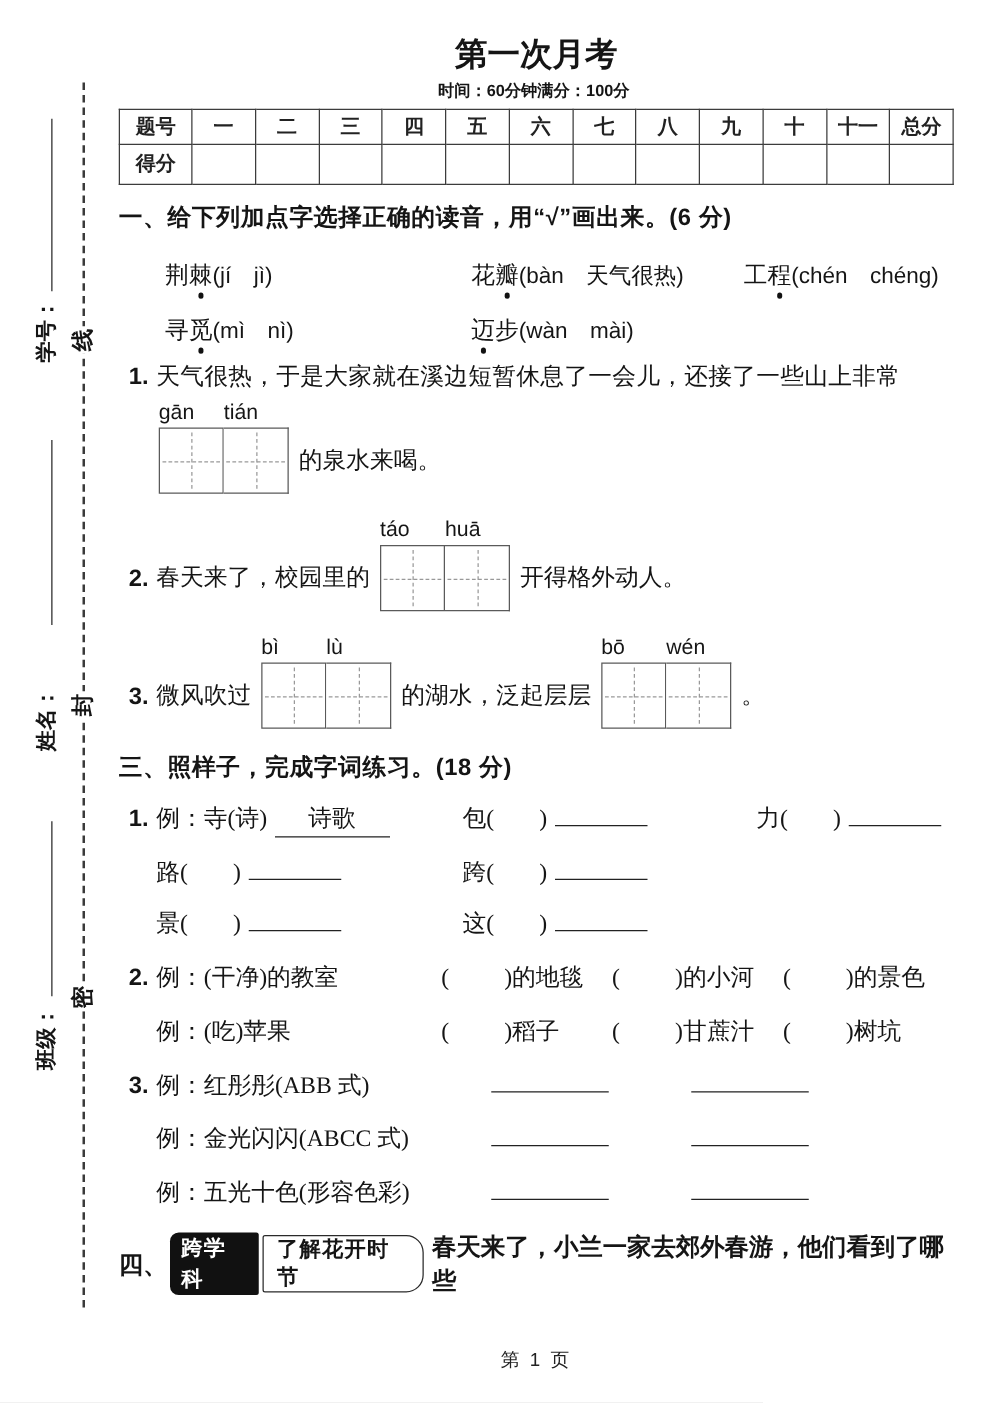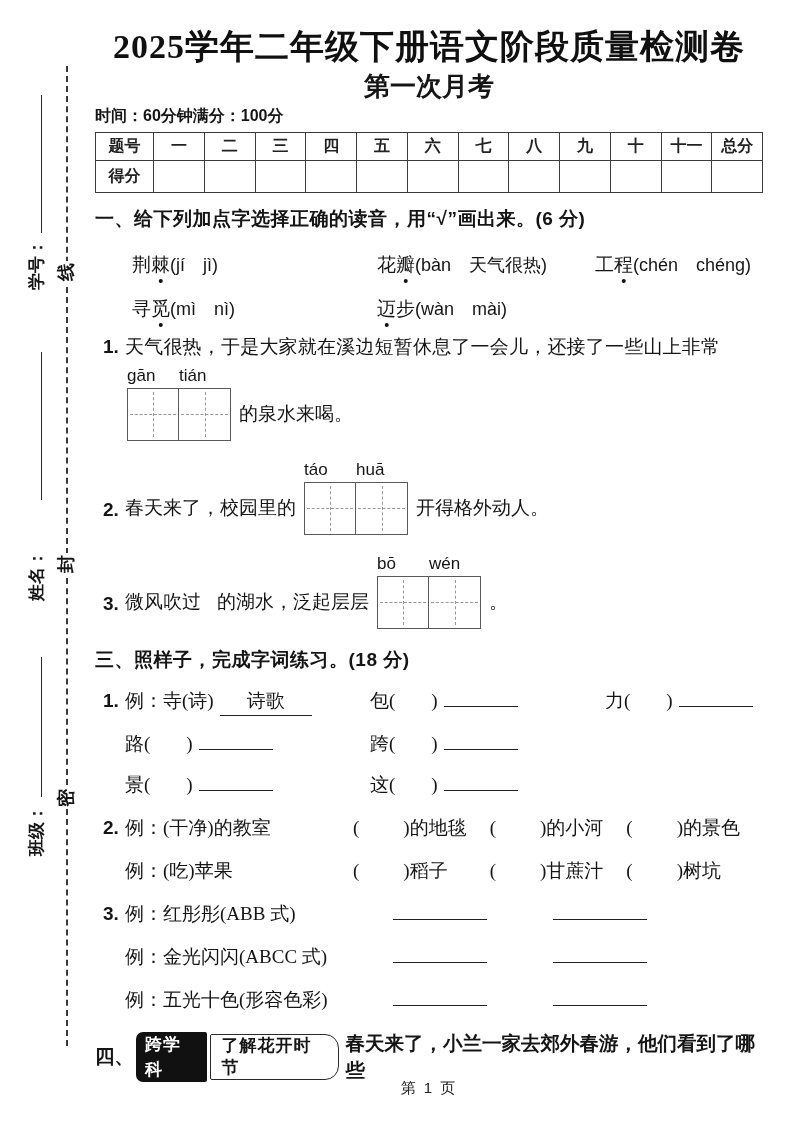--- a/index.html
+++ b/index.html
@@ -18,21 +18,21 @@
   .sblank { display:inline-block; border-bottom:1.6px solid #2a2a2a; height:14px; vertical-align:baseline; }
   .sealchar { position:absolute; transform-origin:0 0; transform:rotate(-90deg);
               font-size:18px; font-weight:bold; background:#fff; padding:1px 2px; line-height:20px; }
 
   
   .main { position:absolute; left:95px; top:26px; width:668px; }
   .title { text-align:center; font-family:"Liberation Serif", serif; font-weight:900;
            font-size:34px; line-height:1.25; letter-spacing:1px; color:#101010; }
   .subtitle { text-align:center; font-family:"Liberation Serif", serif; font-weight:bold;
               font-size:26px; line-height:1.25; margin-top:2px; }
-  .time { text-align:left; font-size:16px; font-weight:bold; margin-top:3px; padding-right:4px; }
+  .time { text-align:center; font-size:13px; font-weight:bold; margin-top:3px; padding-right:4px; }
 
   table.score { width:100%; border-collapse:collapse; margin-top:5px; table-layout:fixed; }
   table.score th, table.score td { border:1.5px solid #3c3c3c; font-size:16px; font-weight:bold;
     text-align:center; vertical-align:middle; color:#222; }
   table.score th { height:28px; }
   table.score td { height:32px; }
   td.rowlab { font-size:16px; }
 
   .sec-head { font-size:19px; font-weight:bold; margin-top:13px; letter-spacing:0.5px; }
 
@@ -109,21 +109,20 @@
       <span>班级：</span><span class="sblank" style="width:140px; margin-left:8px;"></span>
     </div>
 
     <span class="sealchar" style="left:55px; top:283px;">线</span>
     <span class="sealchar" style="left:55px; top:575px;">封</span>
     <span class="sealchar" style="left:55px; top:809px;">密</span>
   </aside>
 
   <main class="main">
 
-    <h1 class="title">2025学年二年级下册语文阶段质量检测卷</h1>
     <div class="subtitle">第一次月考</div>
     <div class="time">时间：60分钟满分：100分</div>
 
     <table class="score">
       <colgroup>
         <col style="width:58px">
           <col>
           <col>
           <col>
           <col>
@@ -220,20 +219,30 @@
             <div class="cell"></div>
             <div class="cell"></div>
           </div>
       </div>
       <span class="beside ml8">开得格外动人。</span>
     </div>
 
     <div class="box-row" style="margin-top:19px;">
       <span class="qnum beside" style="font-family:'Liberation Sans',sans-serif;">3.</span>
       <span class="beside mr8">微风吹过</span>
+      <div class="tzg">
+        <div class="pyrow">
+            <span>bì</span>
+            <span>lù</span>
+          </div>
+        <div class="cells">
+            <div class="cell"></div>
+            <div class="cell"></div>
+          </div>
+      </div>
       <span class="beside ml8 mr8">的湖水，泛起层层</span>
       <div class="tzg">
         <div class="pyrow">
             <span>bō</span>
             <span>wén</span>
           </div>
         <div class="cells">
             <div class="cell"></div>
             <div class="cell"></div>
           </div>

